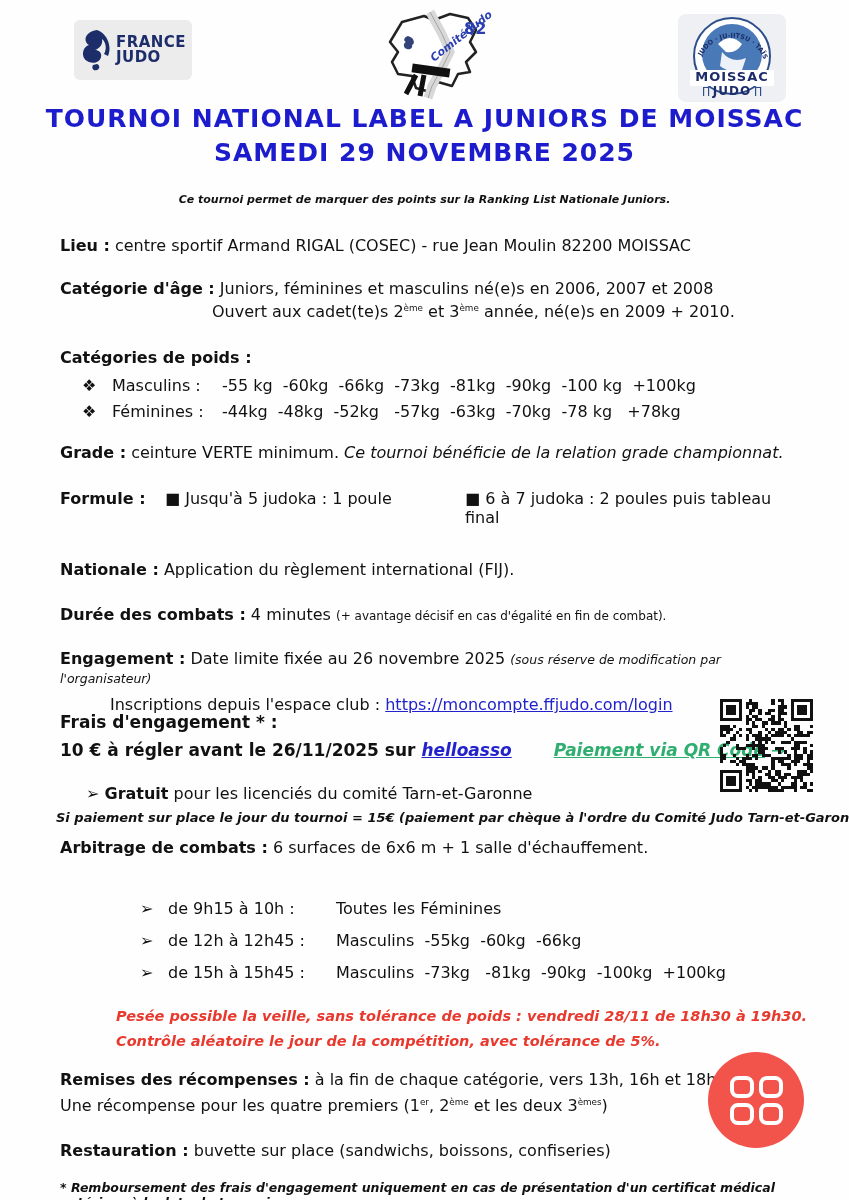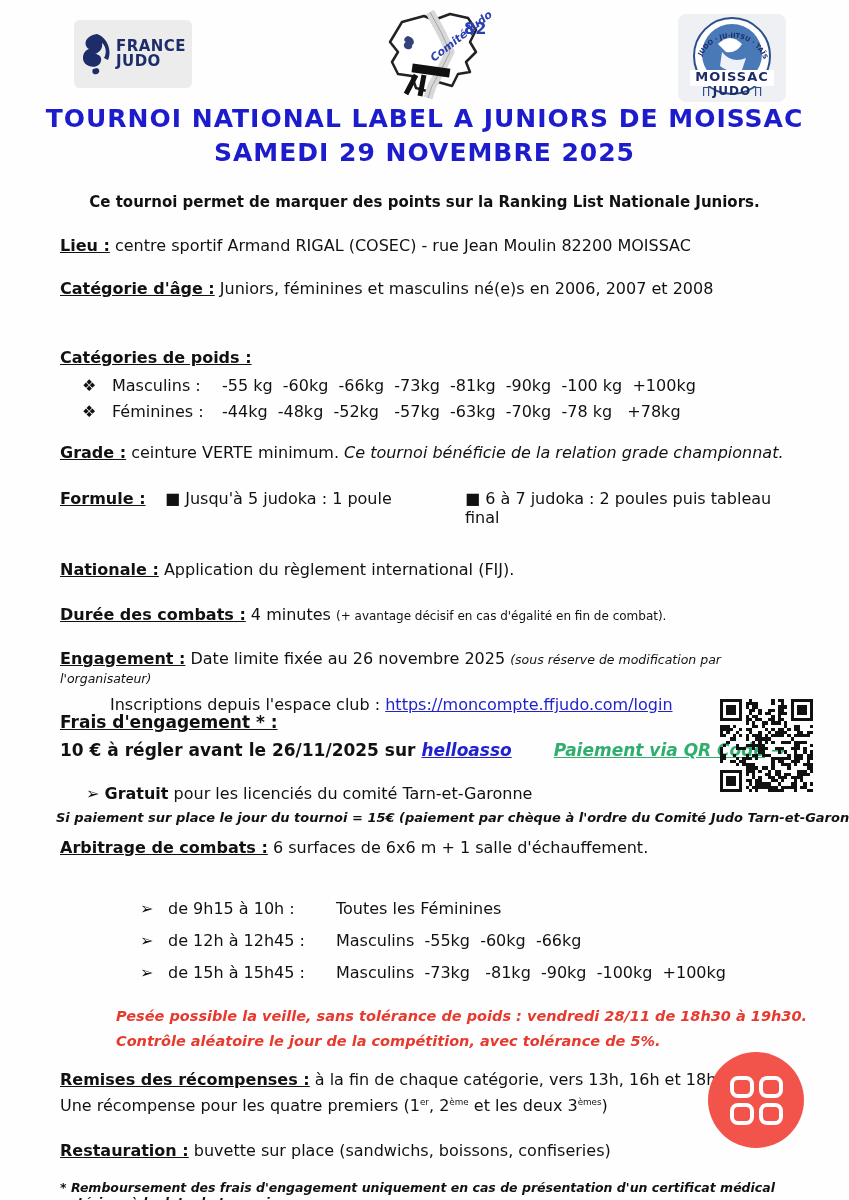--- a/index.html
+++ b/index.html
@@ -7,36 +7,36 @@
     --note-red:#e8392e; --helloasso-red:#f2544b; --navy:#1d2d69; --moissac-blue:#4a79b8;
   }
   *{box-sizing:border-box; margin:0; padding:0;}
   html,body{background:#9a9a9a;}
   body{font-family:"DejaVu Sans","Liberation Sans",sans-serif; color:#111;}
   .page{
     position:relative; width:849px; height:1200px; margin:0 auto;
     background:#fefefe; overflow:hidden; font-size:16px;
   }
   .abs{position:absolute;}
-  .label{font-weight:bold; text-decoration:underline;}
+  .label{font-weight:bold; }
   .sup{font-size:0.55em; vertical-align:super;}
   .it{font-style:italic;}
   .bold{font-weight:bold;}
   .center{left:0; right:0; text-align:center;}
 
   
-  .logo-france{left:74px; top:20px; width:118px; height:68px; background:#ececec;
+  .logo-france{left:74px; top:20px; width:118px; height:60px; background:#ececec;
     border-radius:6px; display:flex; align-items:center; justify-content:center; gap:6px;}
   .logo-france .fj-text{color:var(--navy); font-weight:bold; font-size:15px; line-height:1.0; letter-spacing:0.5px;}
   .logo-comite{left:372px; top:8px; width:120px; height:94px;}
   .logo-moissac{left:678px; top:14px; width:108px; height:88px; background:#eef0f4; border-radius:8px;}
 
   
   .title{top:102px; color:var(--title-blue); font-weight:bold; font-size:25px; letter-spacing:1px; line-height:1.35;}
-  .intro{top:193px; font-weight:bold; font-size:15px;}
+  .intro{top:193px; font-weight:bold; font-style:italic; font-size:11px;}
 
   .sec{left:60px; right:40px;}
   .qr-link{color:var(--qr-green); font-style:italic; text-decoration:underline;}
   a.blue-link{color:var(--link-blue); }
   .indent2{padding-left:152px;}
 
   .row{display:flex;}
   .poids-row{padding-left:22px;}
   .poids-bullet{width:30px;}
   .poids-name{width:110px;}
@@ -115,20 +115,23 @@
 
   <div class="abs center intro">Ce tournoi permet de marquer des points sur la Ranking List Nationale Juniors.</div>
 
   <div class="abs sec" style="top:236px">
     <span class="label">Lieu :</span><span> centre sportif Armand RIGAL (COSEC) - rue Jean Moulin 82200 MOISSAC</span>
   </div>
 
   <div class="abs sec" style="top:279px">
     <div>
       <span class="label">Catégorie d'âge :</span><span> Juniors, féminines et masculins né(e)s en 2006, 2007 et 2008</span>
+    </div>
+    <div class="indent2" style="margin-top:4px">
+      <span>Ouvert aux cadet(te)s 2</span><span class="sup">ème</span><span> et 3</span><span class="sup">ème</span><span> année, né(e)s en 2009 + 2010.</span>
     </div>
   </div>
 
   <div class="abs sec" style="top:348px">
     <div class="label">Catégories de poids :</div>
     <div class="row poids-row" style="margin-top:9px">
       <span class="poids-bullet">❖</span>
       <span class="poids-name">Masculins :</span>
       <span style="white-space:pre">-55 kg  -60kg  -66kg  -73kg  -81kg  -90kg  -100 kg  +100kg</span>
     </div>

